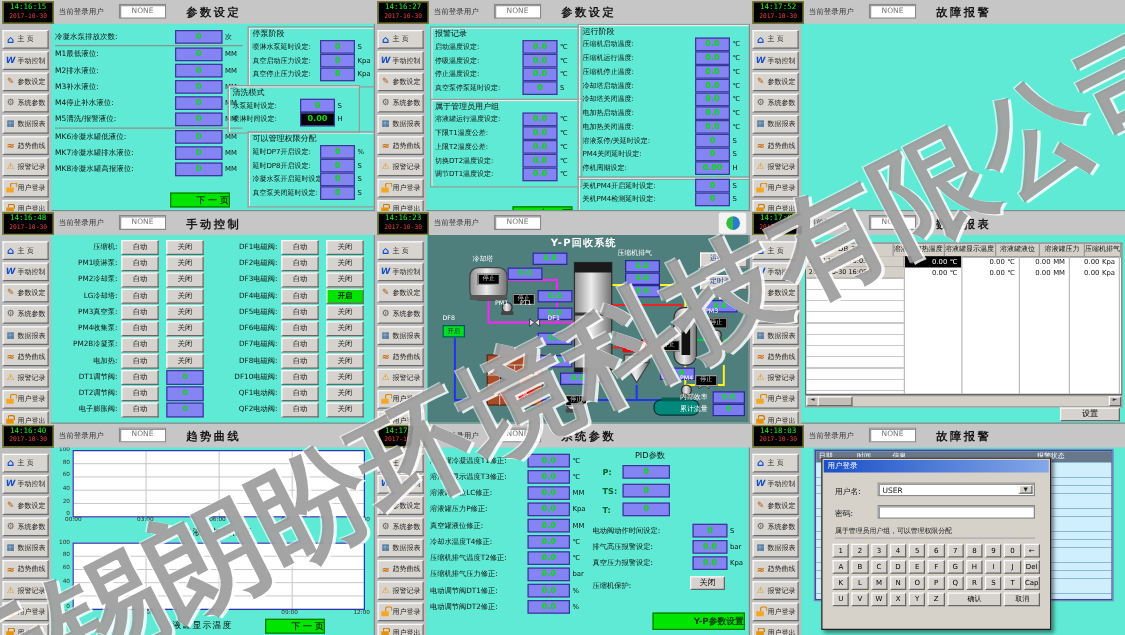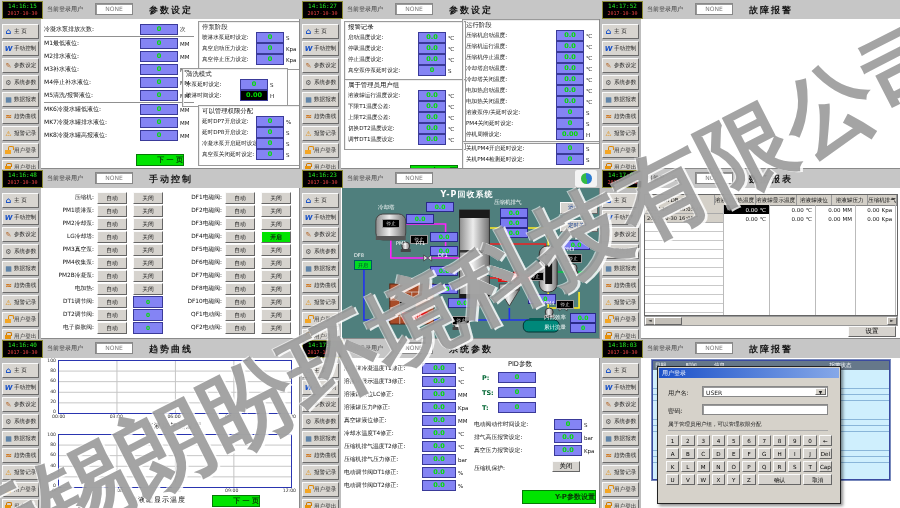--- a/index.html
+++ b/index.html
@@ -1,19 +1,19 @@
 <!DOCTYPE html>
 <html><head>
 <meta charset="utf-8">
 <style>
   html,body{margin:0;padding:0;width:900px;height:508px;overflow:hidden;background:#6e6e6e;
     font-family:"DejaVu Sans",sans-serif;font-size:6px;color:#111;}
   .grid{position:relative;width:900px;height:508px;display:grid;
     grid-template-columns:300px 300px 300px;grid-template-rows:169px 170px 169px;}
-  .panel{position:relative;background:#ffffff;outline:1px solid #8a8a8a;overflow:hidden;}
+  .panel{position:relative;background:#5eead4;outline:1px solid #8a8a8a;overflow:hidden;}
   .abs{position:absolute;}
   
   .topbar{position:absolute;left:0;top:0;right:0;height:19px;background:#c6c6c6;z-index:3;}
   .clock{position:absolute;left:2px;top:1px;width:39px;height:16px;background:#000;
     border:1px solid #8a8a33;text-align:center;font-family:"DejaVu Sans Mono",monospace;}
   .clock .ct{color:#2e2;font-size:6px;line-height:8px;}
   .clock .cd{color:#e44;font-size:5px;line-height:7px;}
   .llbl{position:absolute;left:47px;top:5px;font-size:6px;color:#333;}
   .lbox{position:absolute;left:95px;top:3px;width:36px;height:10px;background:#fff;
     border:1px solid #888;box-shadow:inset 1px 1px 0 #999;color:#777;font-size:6px;

